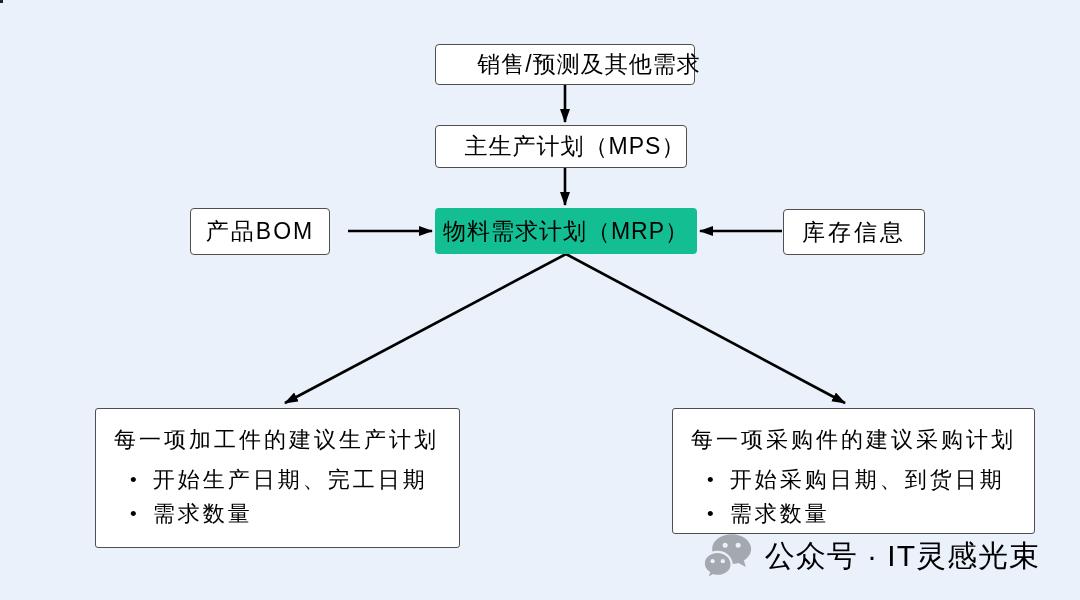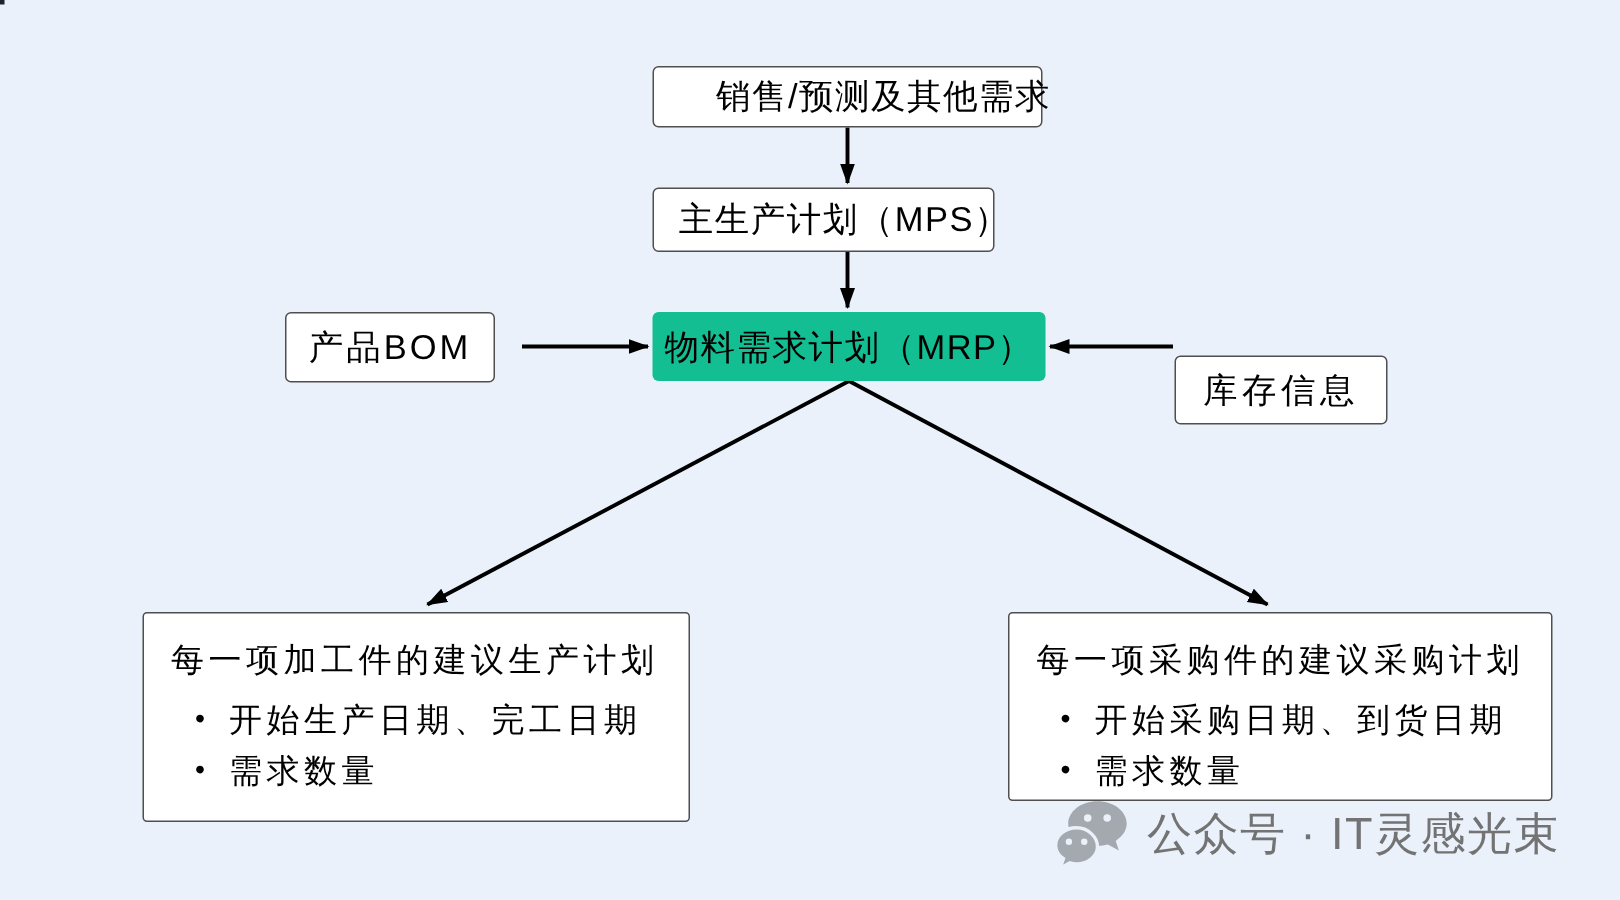--- a/index.html
+++ b/index.html
@@ -12,41 +12,41 @@
   }
   .corner-dot { position:absolute; left:0; top:0; width:3px; height:3px; background:#1b2430; z-index:9; }
   svg.arrows { position:absolute; left:0; top:0; z-index:1; }
   .box {
     position:absolute; background:#ffffff; border:1px solid #4f4f4f;
     border-radius:4px; box-sizing:border-box; z-index:2;
     display:flex; align-items:center; justify-content:center;
     font-size:23px; font-weight:500; letter-spacing:1px; white-space:nowrap;
   }
   #node-demand    { left:435px; top:44px;  width:260px; height:41px;padding-left:48px; }
-  #node-mps       { left:435px; top:125px; width:228px; height:43px;padding-left:28px; }
+  #node-mps       { left:435px; top:125px; width:252px; height:43px;padding-left:28px; }
   #node-mrp       { left:435px; top:208px; width:262px; height:46px;
                     background:#12BE92; border:none; color:#000000; }
   #node-bom       { left:190px; top:208px; width:140px; height:47px; letter-spacing:2px; }
-  #node-inventory { left:783px; top:209px; width:142px; height:46px; letter-spacing:3px;margin-top:28px; }
+  #node-inventory { left:783px; top:209px; width:142px; height:46px; letter-spacing:3px; }
   .bigbox {
     position:absolute; background:#ffffff; border:1px solid #4f4f4f;
     border-radius:3px; box-sizing:border-box; z-index:2;
     padding:14px 10px 18px 18px; font-size:22px; font-weight:500;
     letter-spacing:3px; line-height:34px; white-space:nowrap;
   }
   #node-production { left:95px;  top:408px; width:365px; height:140px; }
   #node-purchase   { left:672px; top:408px; width:363px; height:126px; }
   .bigbox .box-title { }
   .bullet-line { padding-left:16px; margin-top:6px; display:flex; align-items:center; }
   .bullet-line .bullet { font-size:19px; margin-right:13px; }
   .bullet-line + .bullet-line { margin-top:0; }
   .watermark {
     position:absolute; right:40px; top:533px; z-index:6;
     display:flex; align-items:center; gap:12px;
-    color:#737373; font-size:30px; font-weight:500; letter-spacing:1px;
+    color:#000000; font-size:30px; font-weight:500; letter-spacing:1px;
     white-space:nowrap;
   }
   .watermark svg { display:block; }
 </style>
 </head>
 <body>
 
 <div class="canvas">
 
   <div class="corner-dot"></div>

